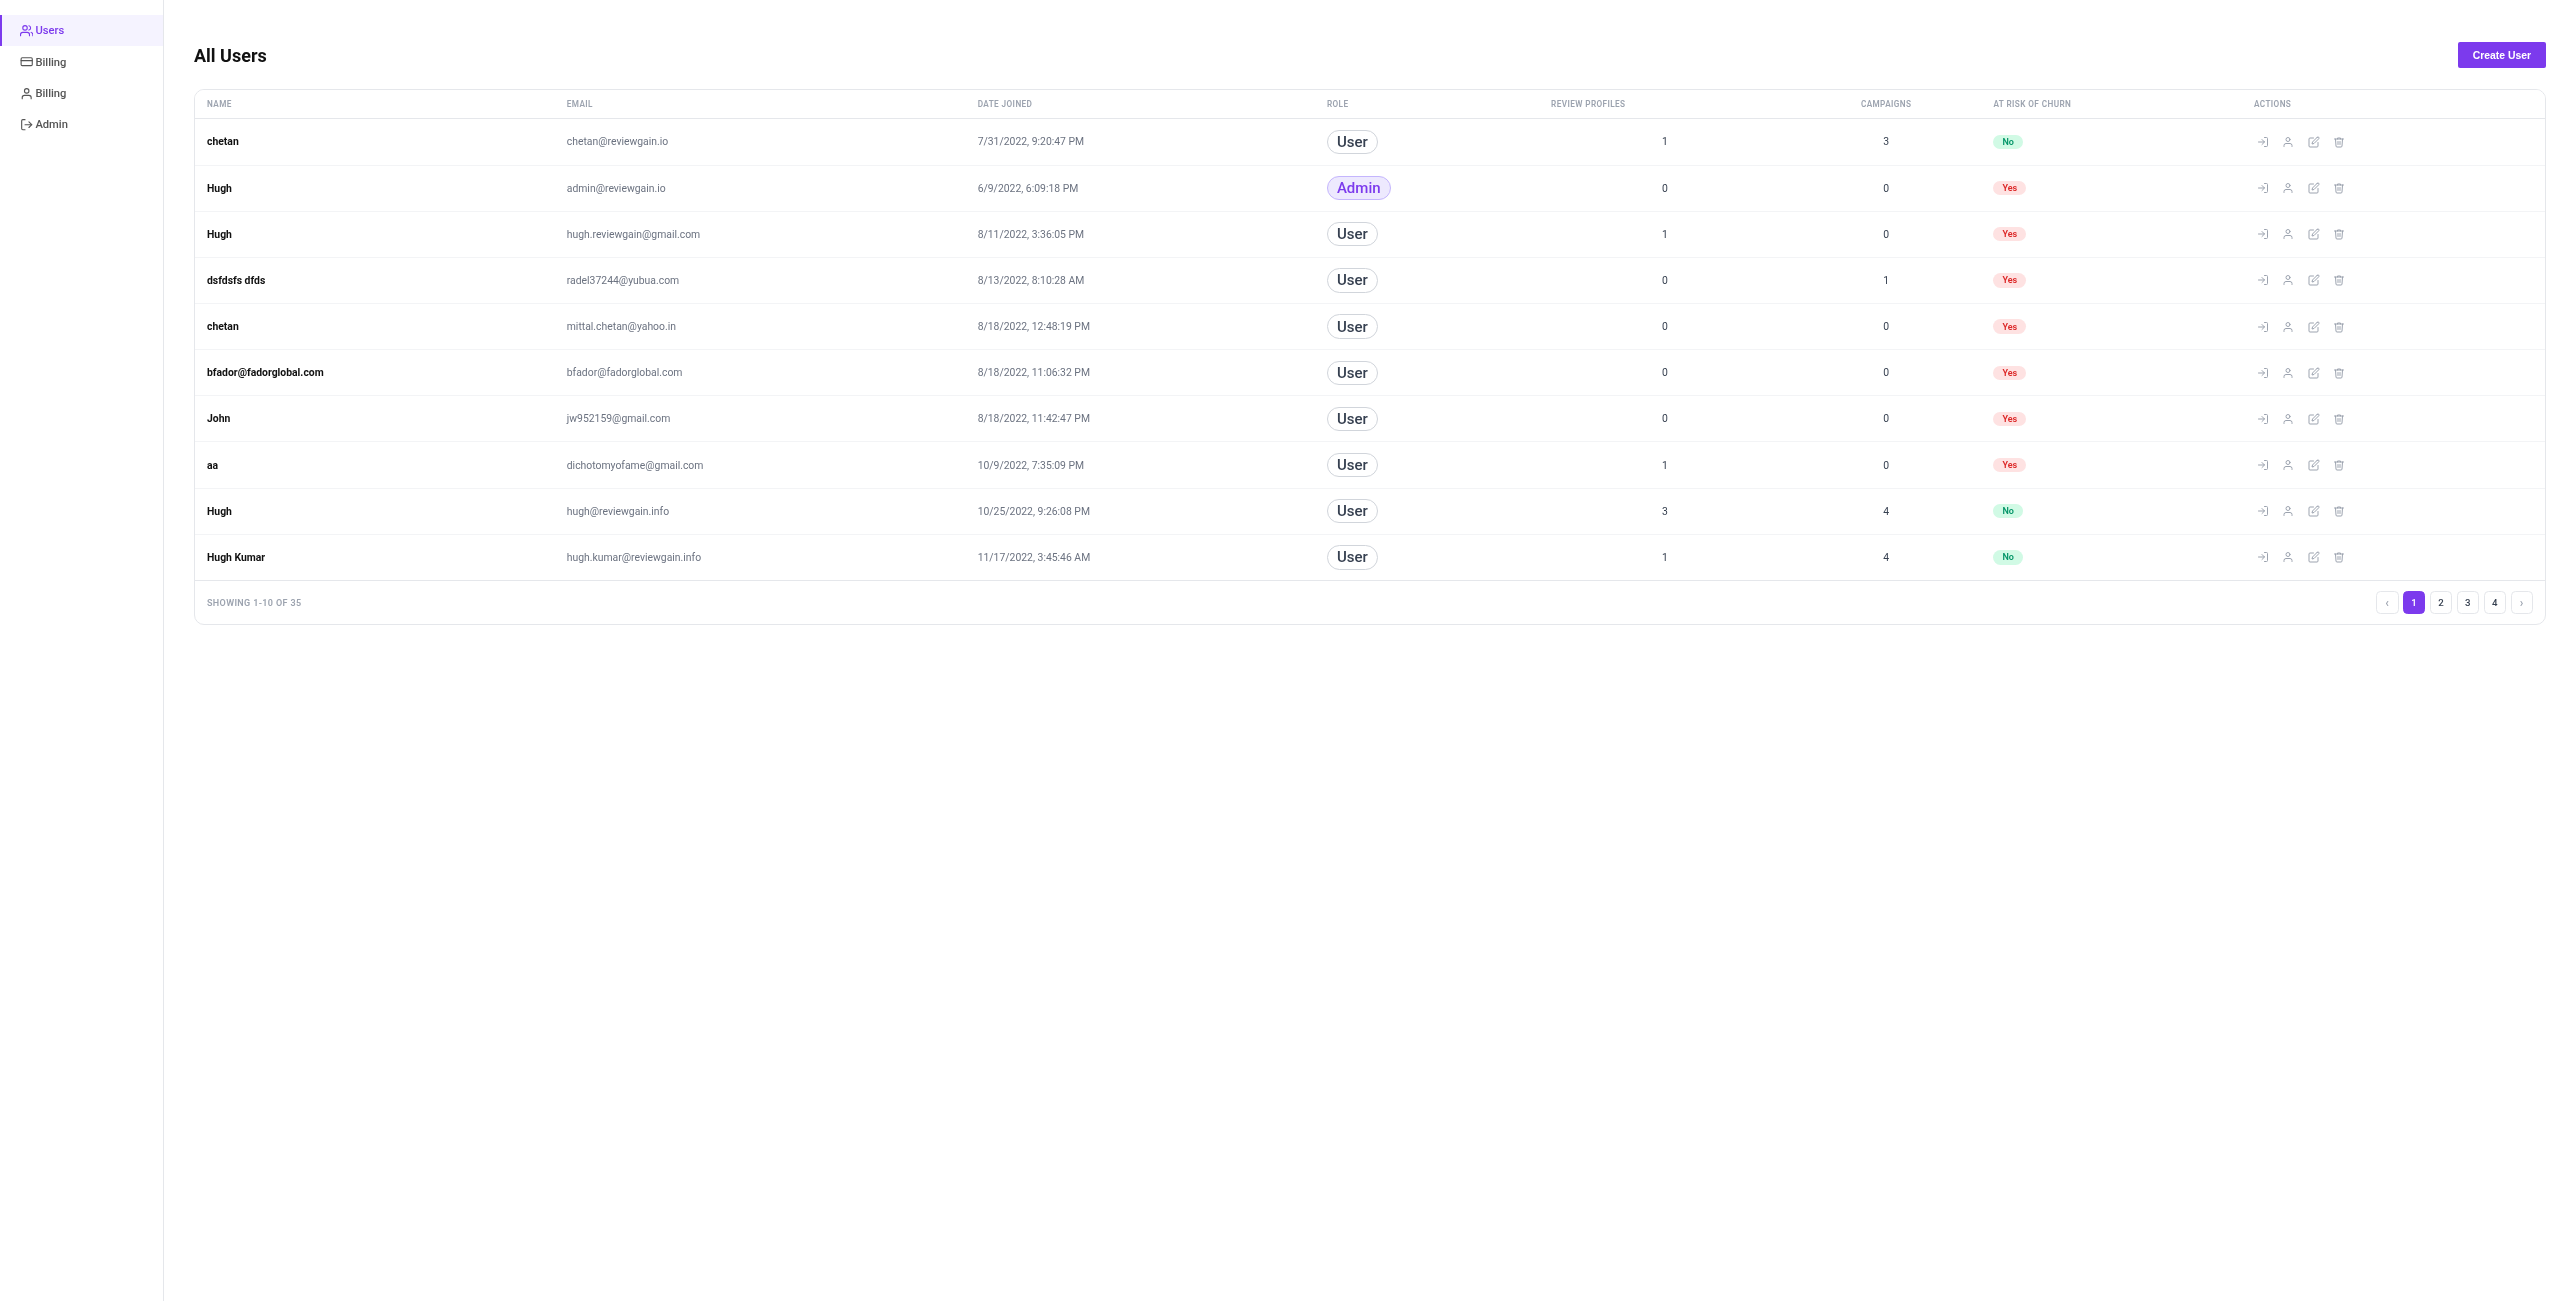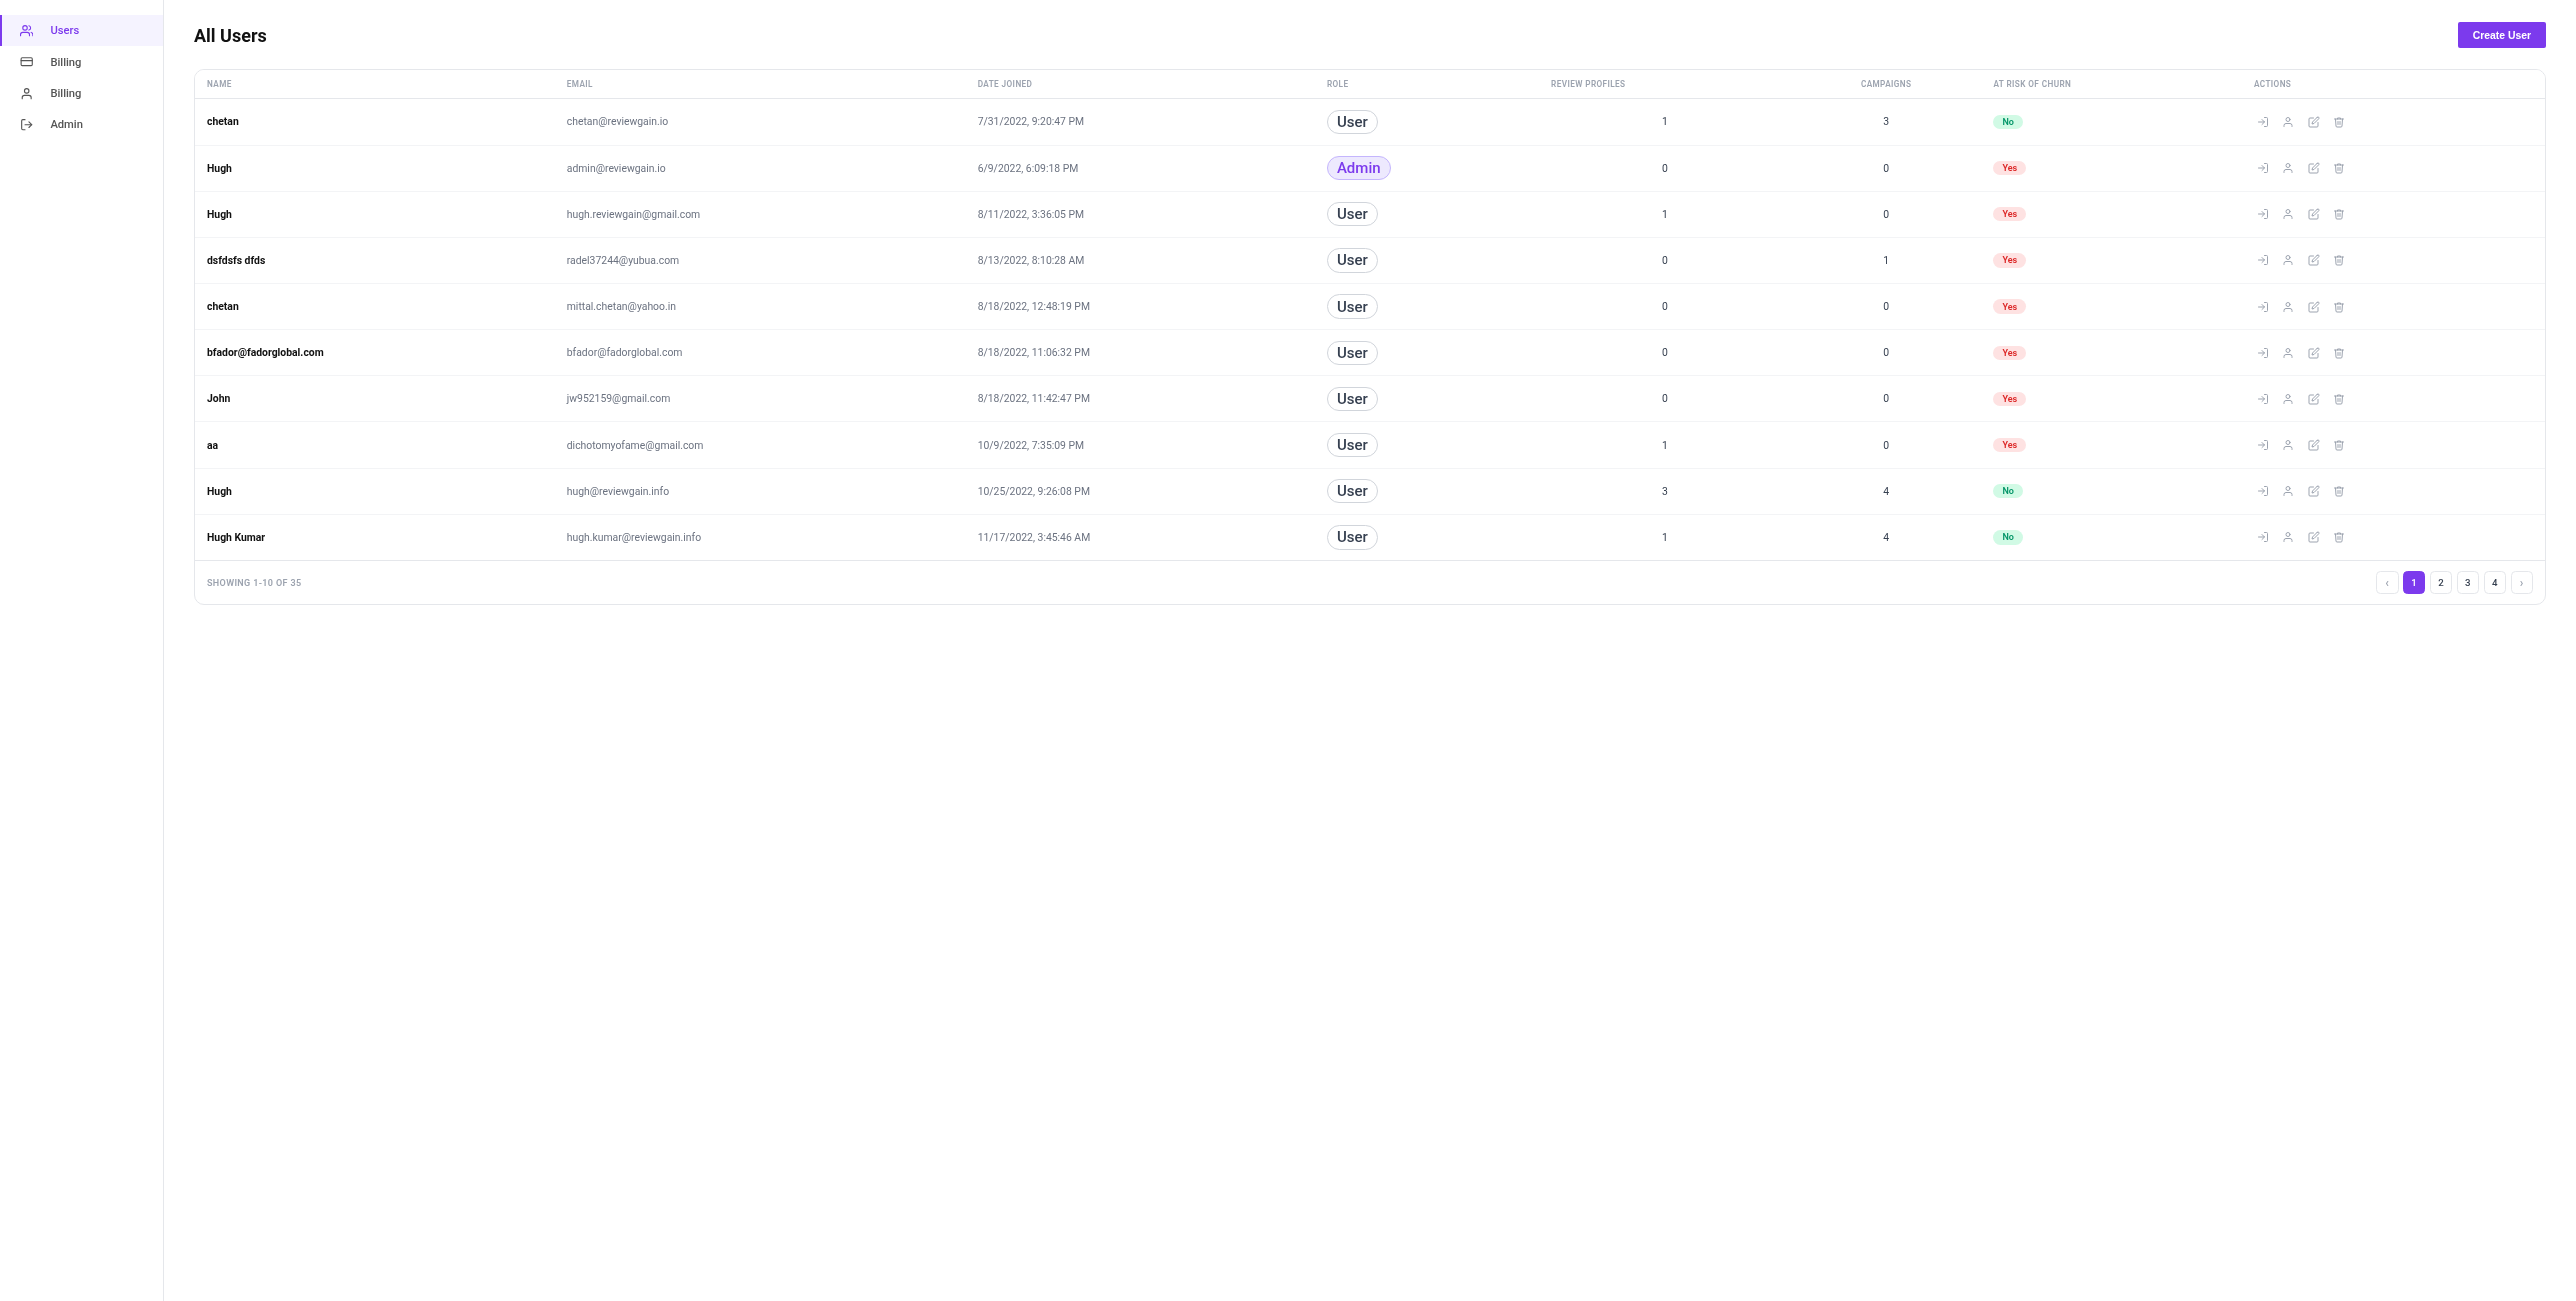--- a/index.html
+++ b/index.html
@@ -10,21 +10,21 @@
       width: 164px;
       min-width: 164px;
       border-right: 0.7px solid #e5e7eb;
       padding: 15px 0;
       display: flex;
       flex-direction: column;
     }
     .sidebar-item {
       display: flex;
       align-items: center;
-      gap: 17px;
+      gap: 2px;
       padding: 9px 18px;
       cursor: pointer;
       color: #555;
       font-size: 11.2px;
       font-weight: 500;
       border-left: 2.2px solid transparent;
       position: relative;
     }
     .sidebar-item.active {
       color: #7c3aed;
@@ -38,20 +38,21 @@
       align-items: center;
       justify-content: center;
     }
 
     
     .main {
       flex: 1;
       padding: 22.4px 30px;
       overflow-y: auto;
       background: #fff;
+      margin-top: 20px;
     }
 
     
     .header {
       display: flex;
       justify-content: space-between;
       align-items: center;
       margin-bottom: 21px;
     }
     .page-title {

